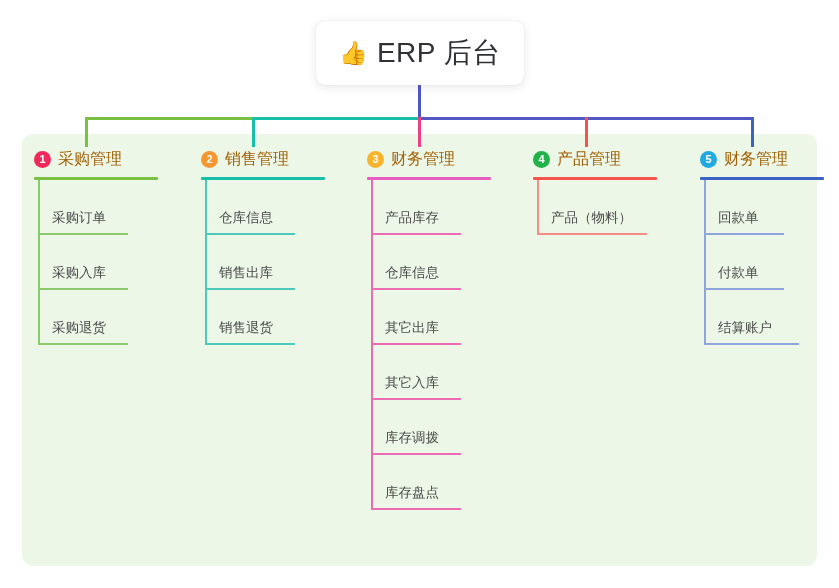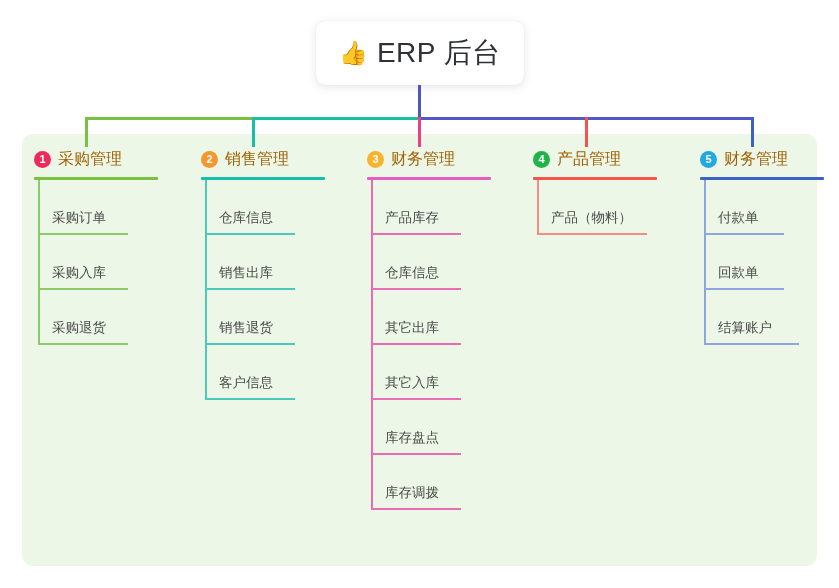--- a/index.html
+++ b/index.html
@@ -203,24 +203,20 @@
         <span class="item-rule" style="background: rgb(76, 201, 187);"></span>
       </div>
       <div class="item">
         <span class="item-label">销售出库</span>
         <span class="item-rule" style="background: rgb(76, 201, 187);"></span>
       </div>
       <div class="item">
         <span class="item-label">销售退货</span>
         <span class="item-rule" style="background: rgb(76, 201, 187);"></span>
       </div>
-      <div class="item">
-        <span class="item-label">客户信息</span>
-        <span class="item-rule" style="background: rgb(76, 201, 187);"></span>
-      </div>
     </div>
   </div>
 
   <div class="column" id="col-2" style="left:355px;width:170px;">
     <div class="col-head">
       <span class="badge" style="background: rgb(247, 179, 43);">3</span>
       <span class="col-title">财务管理</span>
     </div>
     <div class="col-rule" style="width: 124px; margin-left: 12px; background: rgb(232, 94, 192);"></div>
     <div class="items">
@@ -235,25 +231,25 @@
       </div>
       <div class="item">
         <span class="item-label">其它出库</span>
         <span class="item-rule" style="background: rgb(236, 108, 180);"></span>
       </div>
       <div class="item">
         <span class="item-label">其它入库</span>
         <span class="item-rule" style="background: rgb(236, 108, 180);"></span>
       </div>
       <div class="item">
+        <span class="item-label">库存调拨</span>
+        <span class="item-rule" style="background: rgb(236, 108, 180);"></span>
+      </div>
+      <div class="item">
         <span class="item-label">库存盘点</span>
-        <span class="item-rule" style="background: rgb(236, 108, 180);"></span>
-      </div>
-      <div class="item">
-        <span class="item-label">库存调拨</span>
         <span class="item-rule" style="background: rgb(236, 108, 180);"></span>
       </div>
     </div>
   </div>
 
   <div class="column" id="col-3" style="left:521px;width:180px;">
     <div class="col-head">
       <span class="badge" style="background: rgb(33, 179, 74);">4</span>
       <span class="col-title">产品管理</span>
     </div>
@@ -269,27 +265,27 @@
 
   <div class="column" id="col-4" style="left:688px;width:150px;">
     <div class="col-head">
       <span class="badge" style="background: rgb(33, 169, 225);">5</span>
       <span class="col-title">财务管理</span>
     </div>
     <div class="col-rule" style="width: 124px; margin-left: 12px; background: rgb(59, 98, 196);"></div>
     <div class="items">
       <div class="spine" style="background: rgb(143, 165, 221);"></div>
       <div class="item">
+        <span class="item-label">回款单</span>
+        <span class="item-rule" style="width: 80px; background: rgb(143, 165, 221);"></span>
+      </div>
+      <div class="item">
         <span class="item-label">付款单</span>
         <span class="item-rule" style="width: 80px; background: rgb(143, 165, 221);"></span>
       </div>
       <div class="item">
-        <span class="item-label">回款单</span>
-        <span class="item-rule" style="width: 80px; background: rgb(143, 165, 221);"></span>
-      </div>
-      <div class="item">
         <span class="item-label">结算账户</span>
         <span class="item-rule" style="width: 95px; background: rgb(143, 165, 221);"></span>
       </div>
     </div>
   </div>
 
 </div>
 
 </body></html>

